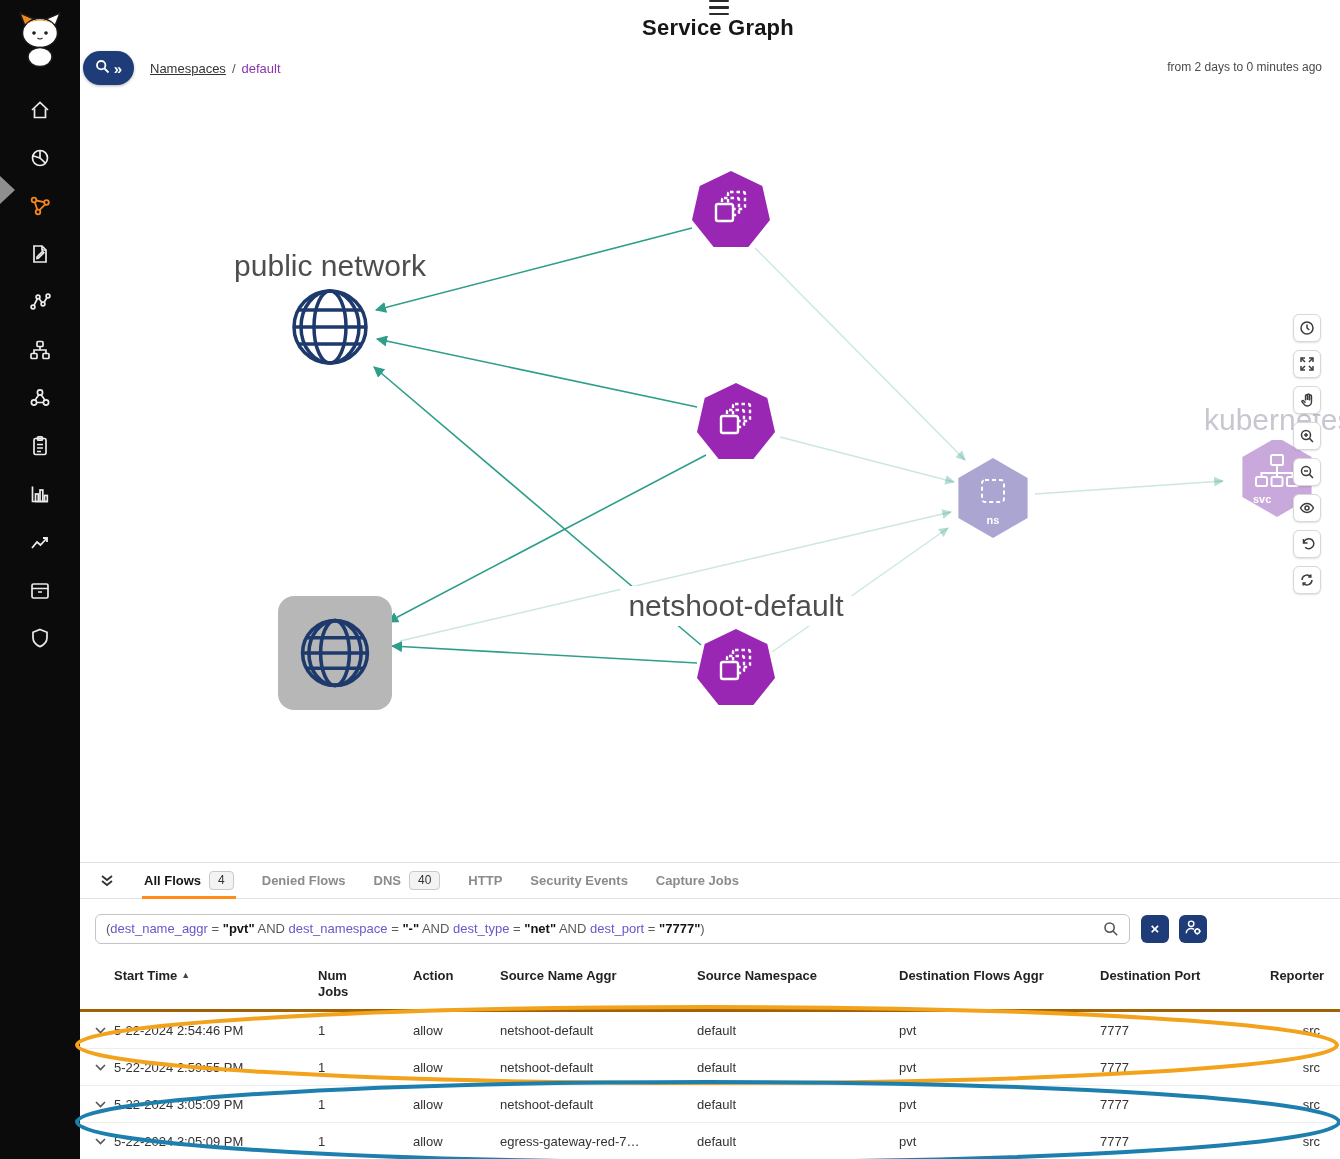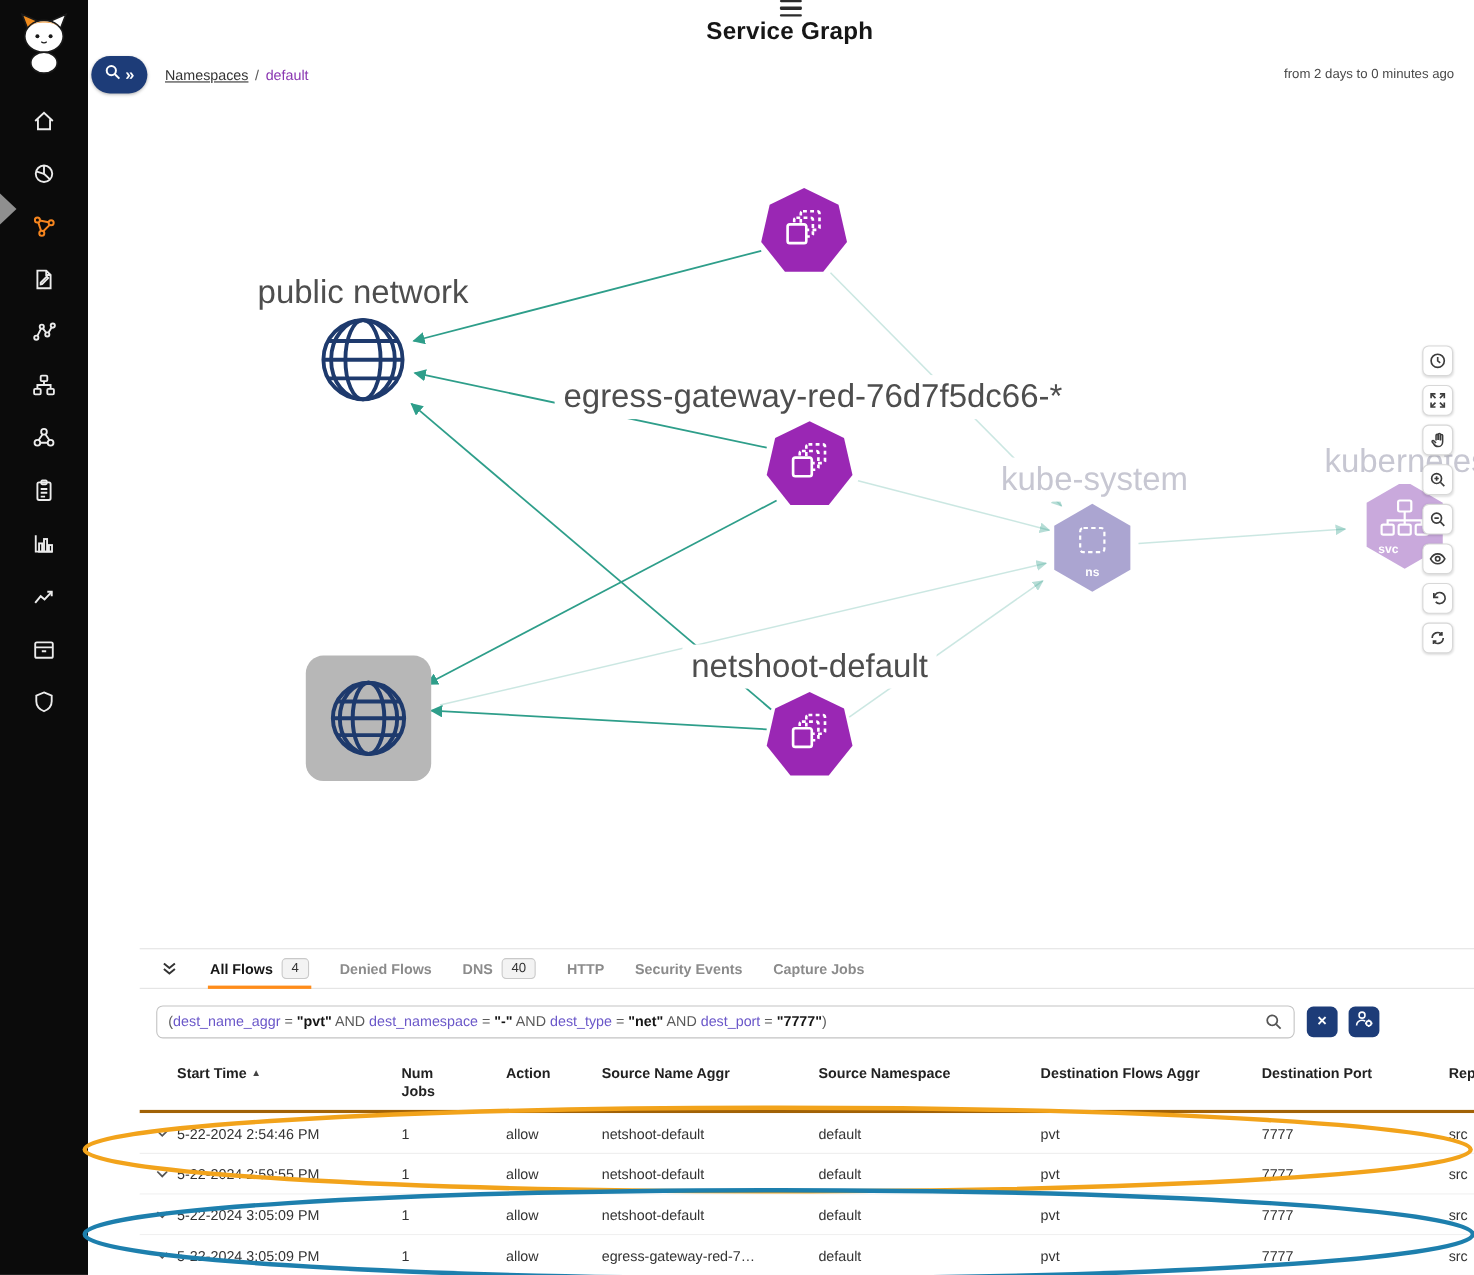--- a/index.html
+++ b/index.html
@@ -39,21 +39,21 @@
     padding:0 8px; white-space:nowrap; z-index:3; line-height:40px; }
   .gnode-label.faded { color:#c7c7d2; }
   .gnode-label.noshift { transform:none; }
   .pvt-box { position:absolute; left:198px; top:506px; width:114px; height:114px; background:#b7b7b7; border-radius:16px; z-index:2; }
 
   .graph-toolbar { position:absolute; right:19px; top:224px; display:flex; flex-direction:column; gap:8px; z-index:4; }
   .gt-btn { width:28px; height:28px; background:#fff; border:1px solid #d8d8d8; border-radius:6px;
     display:flex; align-items:center; justify-content:center; cursor:pointer; box-shadow:0 1px 2px rgba(0,0,0,.12); }
 
   
-  .bottom-panel { position:absolute; left:80px; top:862px; right:0; bottom:0; background:#fff; z-index:5;margin-left:47px; }
+  .bottom-panel { position:absolute; left:80px; top:862px; right:0; bottom:0; background:#fff; z-index:5; }
   .tabbar { position:absolute; left:0; top:0; right:0; height:37px; border-top:1px solid #e3e3e3; border-bottom:1px solid #e3e3e3;
     display:flex; align-items:center; }
   .collapse-btn { margin-left:16px; width:22px; display:flex; justify-content:center; cursor:pointer; }
   .tab { position:relative; height:100%; display:flex; align-items:center; margin-left:24px; font-size:13px; font-weight:bold;
     color:#8b8b8b; cursor:pointer; padding:0 2px; }
   .tab.active { color:#161616; }
   .tab.active::after { content:""; position:absolute; left:0; right:0; bottom:-1px; height:3px; background:#ff8c1a; }
   .badge { margin-left:8px; font-size:12px; font-weight:normal; color:#333; background:#f3f3f3; border:1px solid #c9c9c9;
     border-radius:4px; padding:1px 8px; line-height:15px; }
 
@@ -238,22 +238,20 @@
       <g stroke="#2e9e8a" stroke-width="1.4" stroke-opacity="0.25">
         <line x1="675" y1="158" x2="885" y2="370" marker-end="url(#arrF)"></line>
         <line x1="320" y1="551" x2="871" y2="422" marker-end="url(#arrF)"></line>
         <line x1="692" y1="562" x2="868" y2="438" marker-end="url(#arrF)"></line>
         <line x1="700" y1="347" x2="874" y2="392" marker-end="url(#arrF)"></line>
         <line x1="955" y1="404" x2="1143" y2="391" marker-end="url(#arrF)"></line>
       </g>
     </svg>
 
     <div class="gnode-label" style="left:250px; top:156px;">public network</div>
-    <div class="gnode-label" style="left:659px; top:251px;">egress-gateway-red-76d7f5dc66-*</div>
-    <div class="gnode-label faded" style="left:915px; top:326px;">kube-system</div>
     <div class="gnode-label faded noshift" style="left:1116px; top:310px;">kubernetes</div>
     <div class="gnode-label" style="left:656px; top:496px;">netshoot-default</div>
 
     <div class="pvt-box"></div>
 
     <div class="gnode" style="left:609px; top:79px;">
       <svg width="84" height="84" viewBox="-42 -42 84 84">
         <polygon points="0,-40 31.3,-24.9 39,8.9 17.4,36 -17.4,36 -39,8.9 -31.3,-24.9" fill="#9a27b4"></polygon>
         <g stroke="#fff" fill="none" stroke-width="2.4">
           <rect x="-3" y="-19" width="17" height="17" rx="2" stroke-dasharray="3.5 3"></rect>

